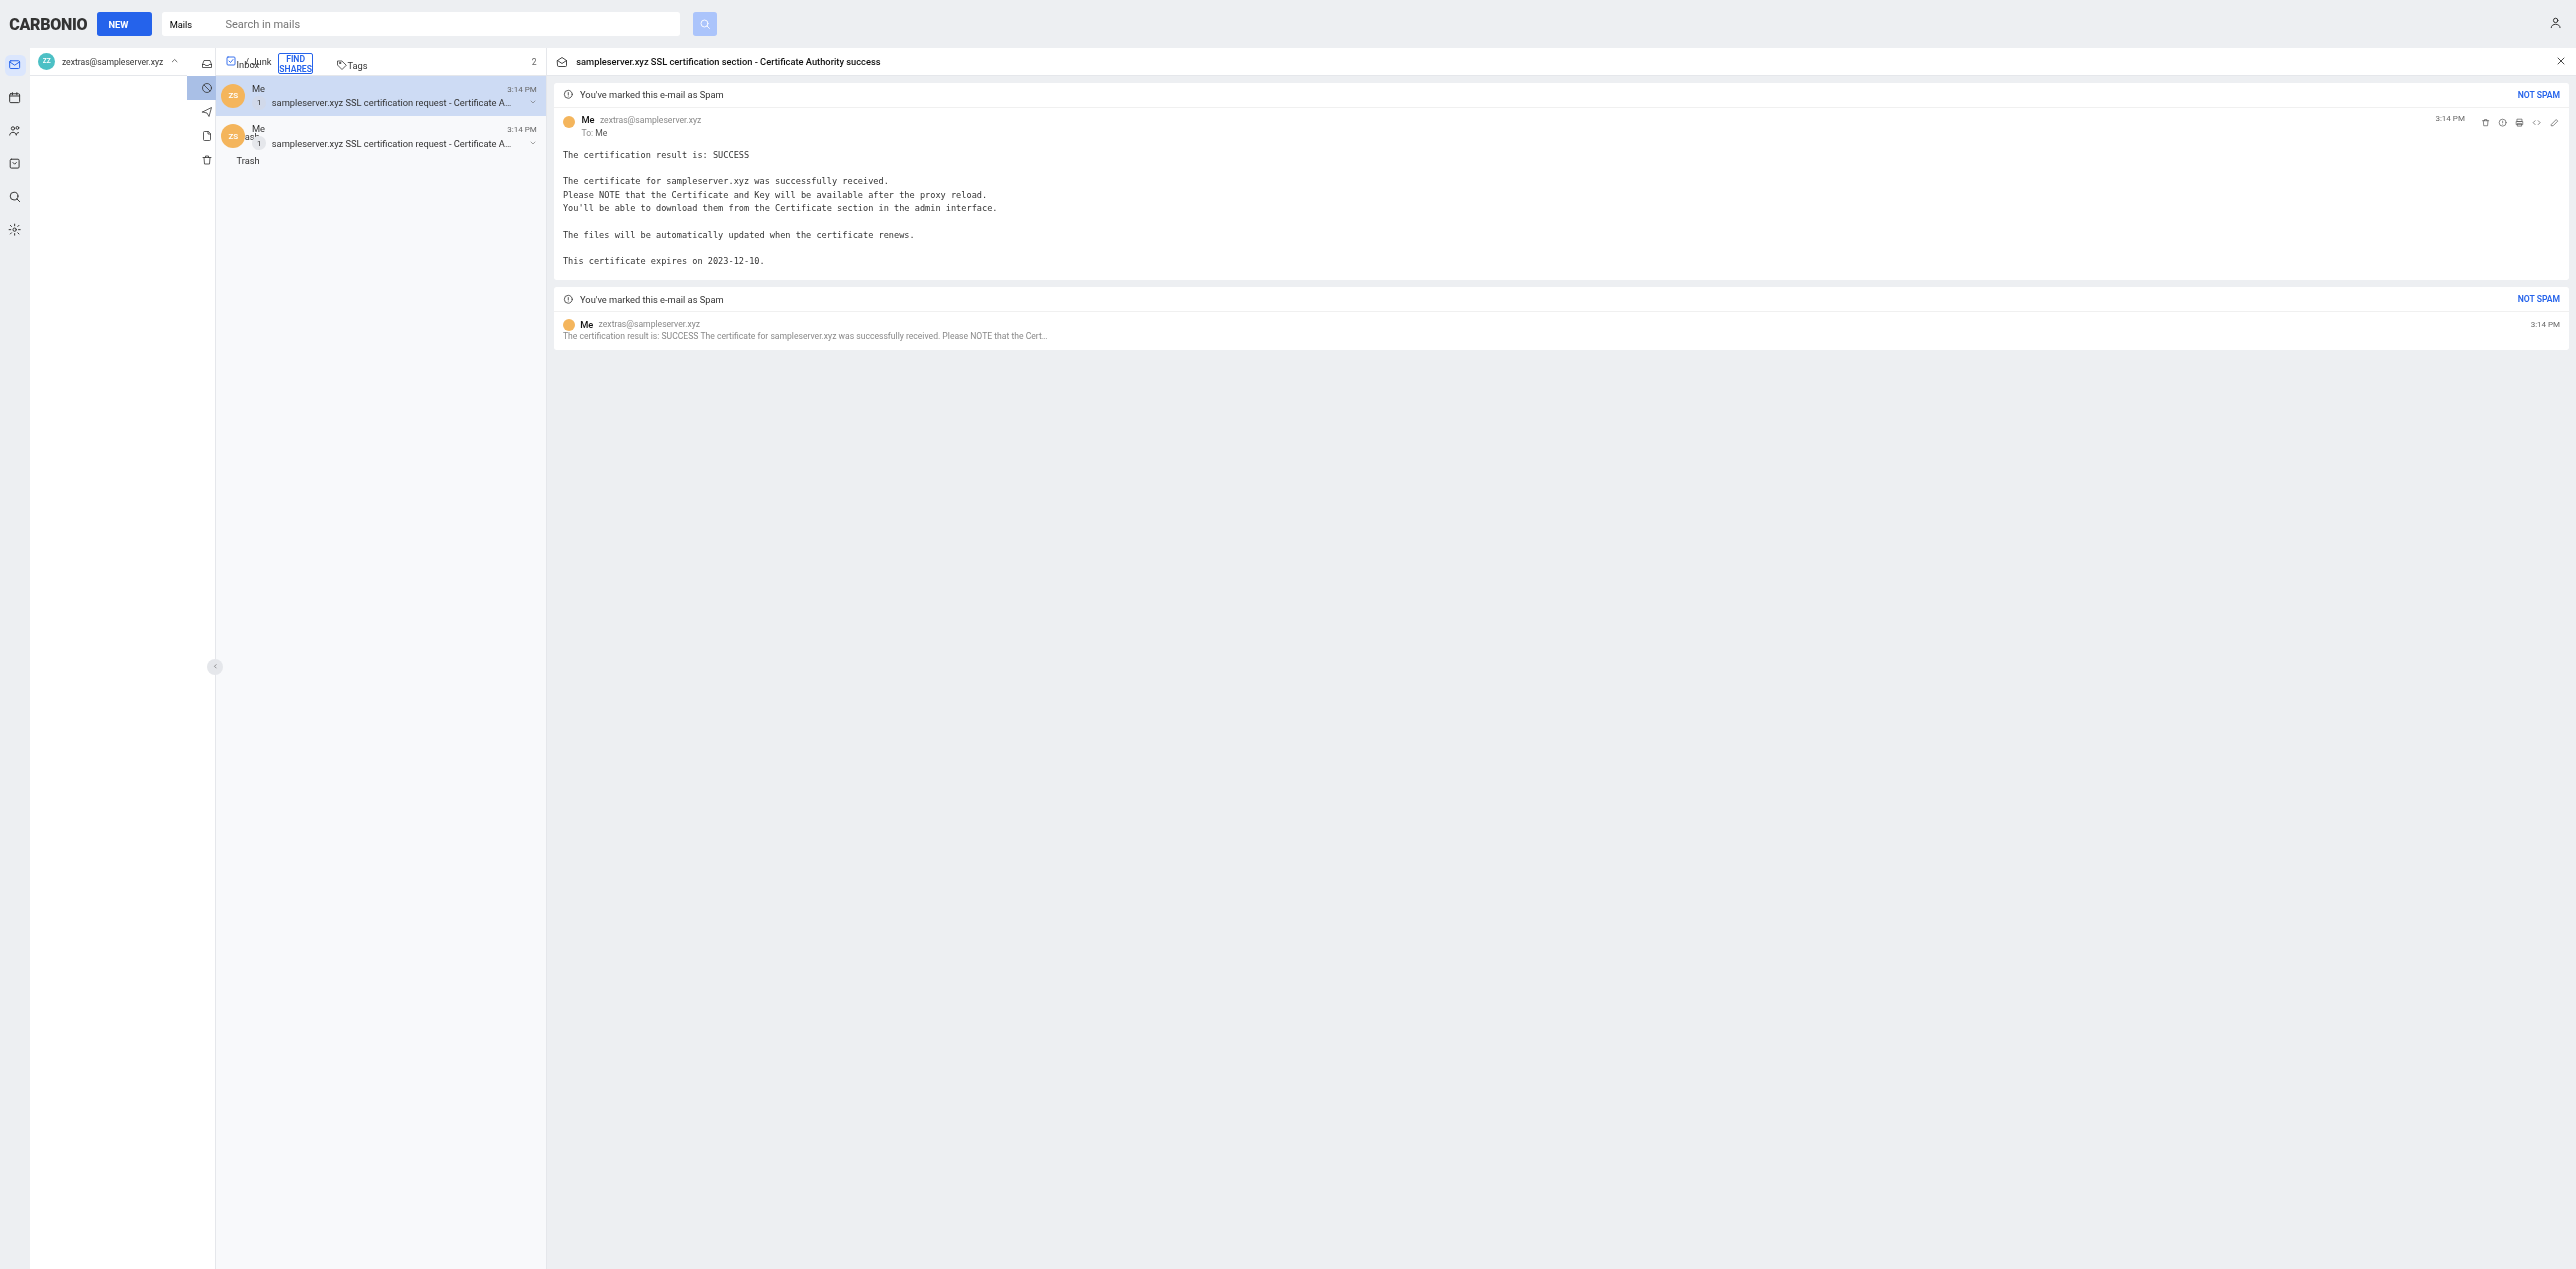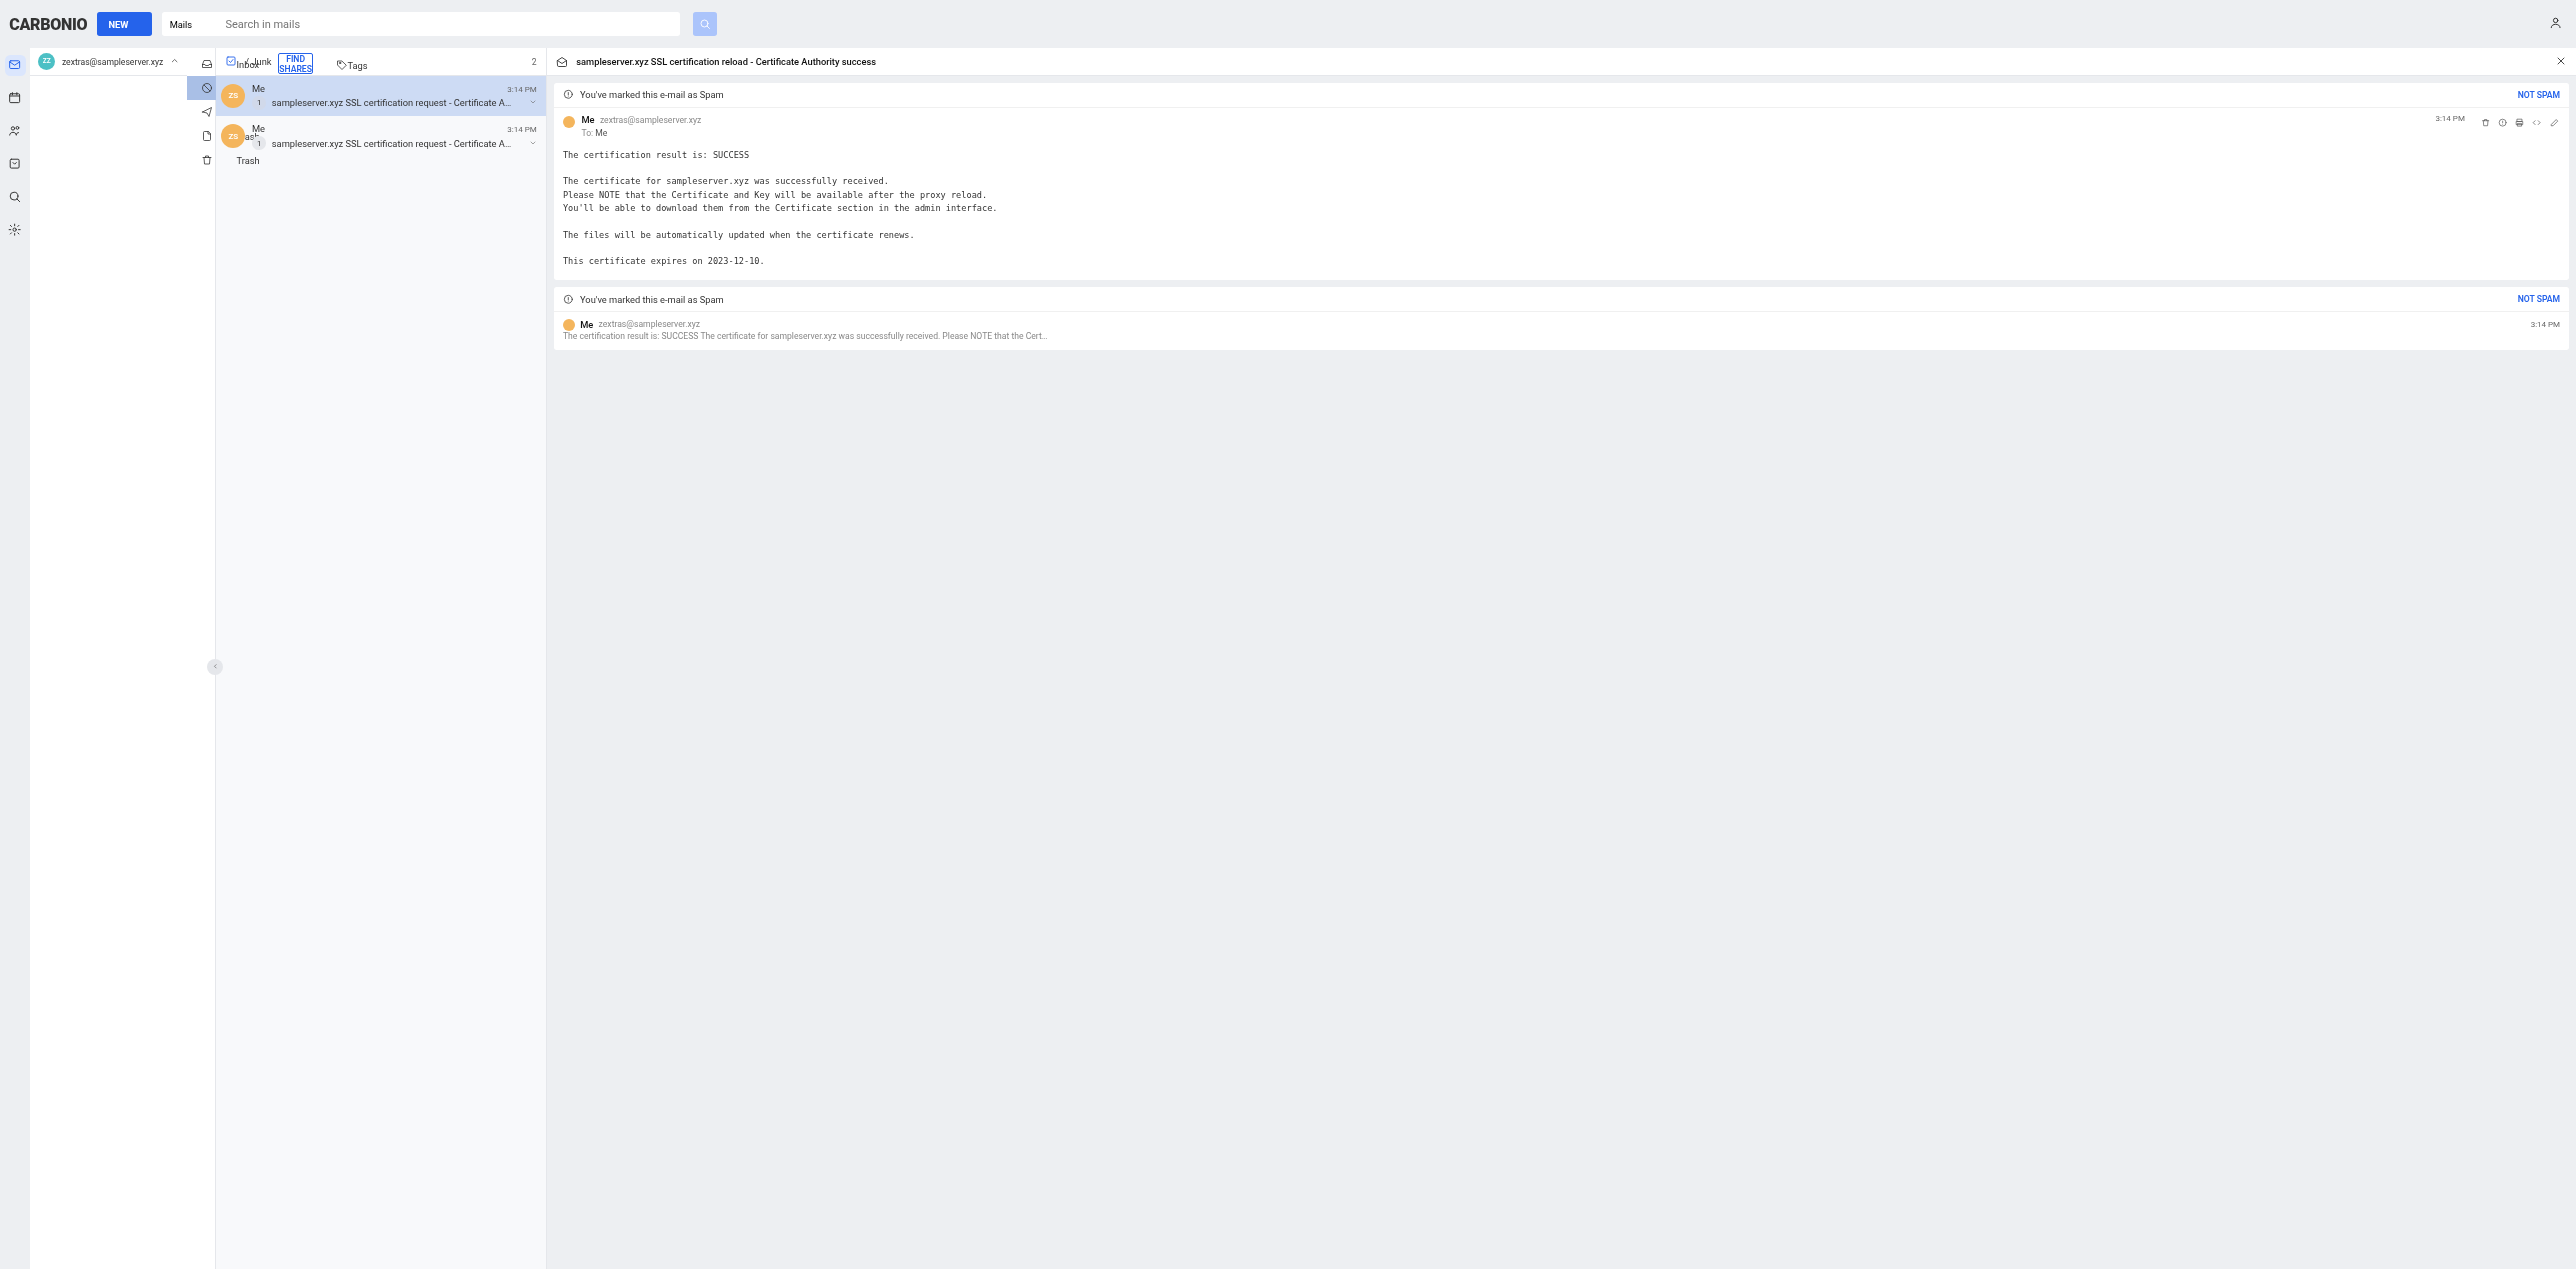--- a/index.html
+++ b/index.html
@@ -286,21 +286,21 @@
         </div>
       </div>
     </div>
 
     <div class="reader">
       <div class="reader-hdr">
         <svg viewBox="0 0 24 24">
             <path d="M3 9l9-6 9 6v10a2 2 0 0 1-2 2H5a2 2 0 0 1-2-2z"></path>
             <path d="M3 9l9 6 9-6"></path>
           </svg>
-        <div class="rsubj">sampleserver.xyz SSL certification reload - Certificate Authority success</div>
+        <div class="rsubj">sampleserver.xyz SSL certification section - Certificate Authority success</div>
         <div class="close">
           <svg viewBox="0 0 24 24">
               <path d="M6 6l12 12M18 6L6 18"></path>
             </svg>
         </div>
       </div>
 
       <div class="reader-scroll">
 
         <div class="msg-card">

